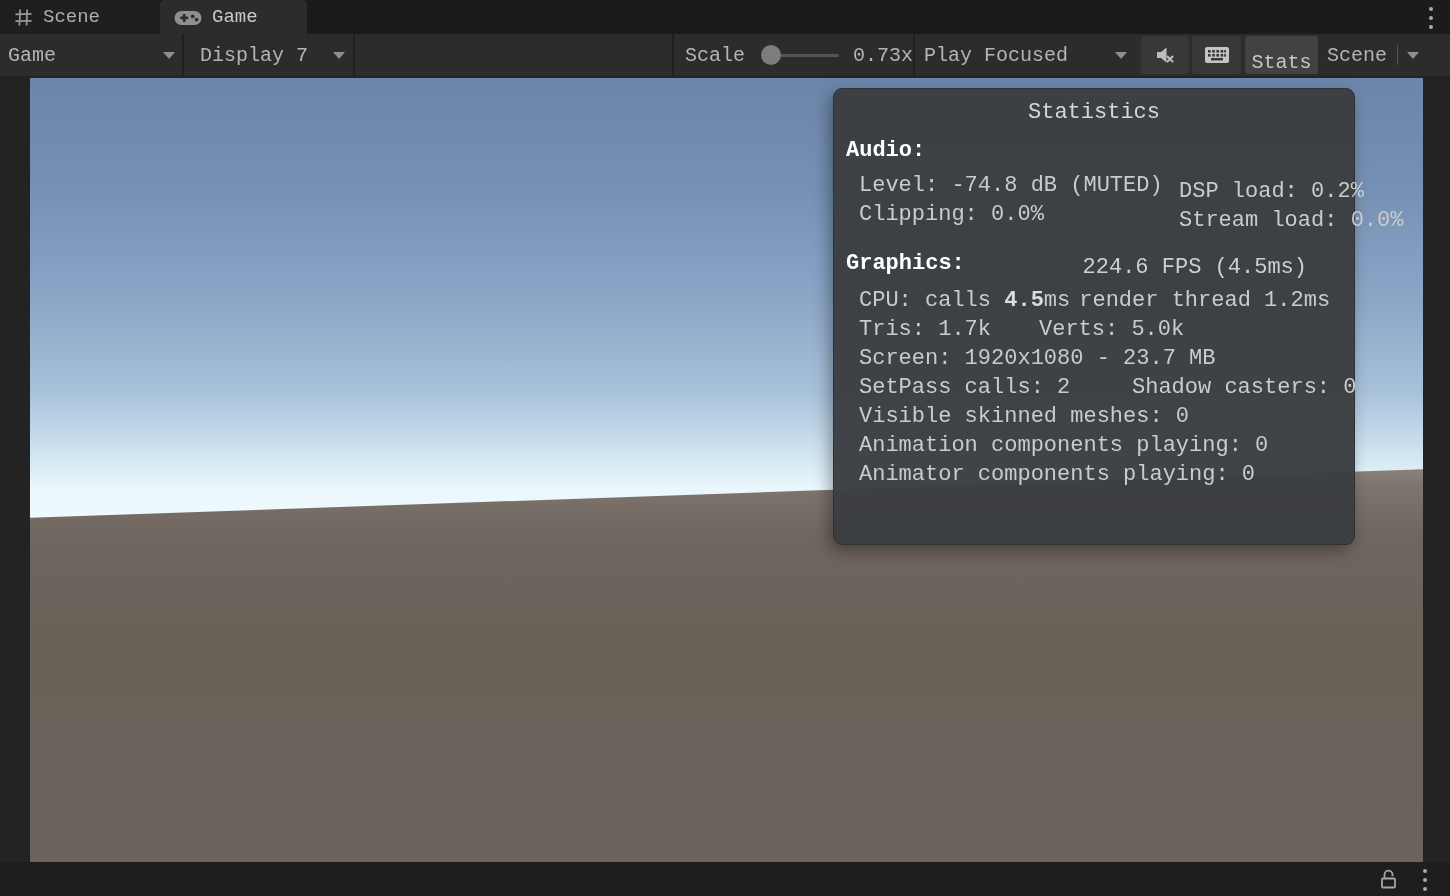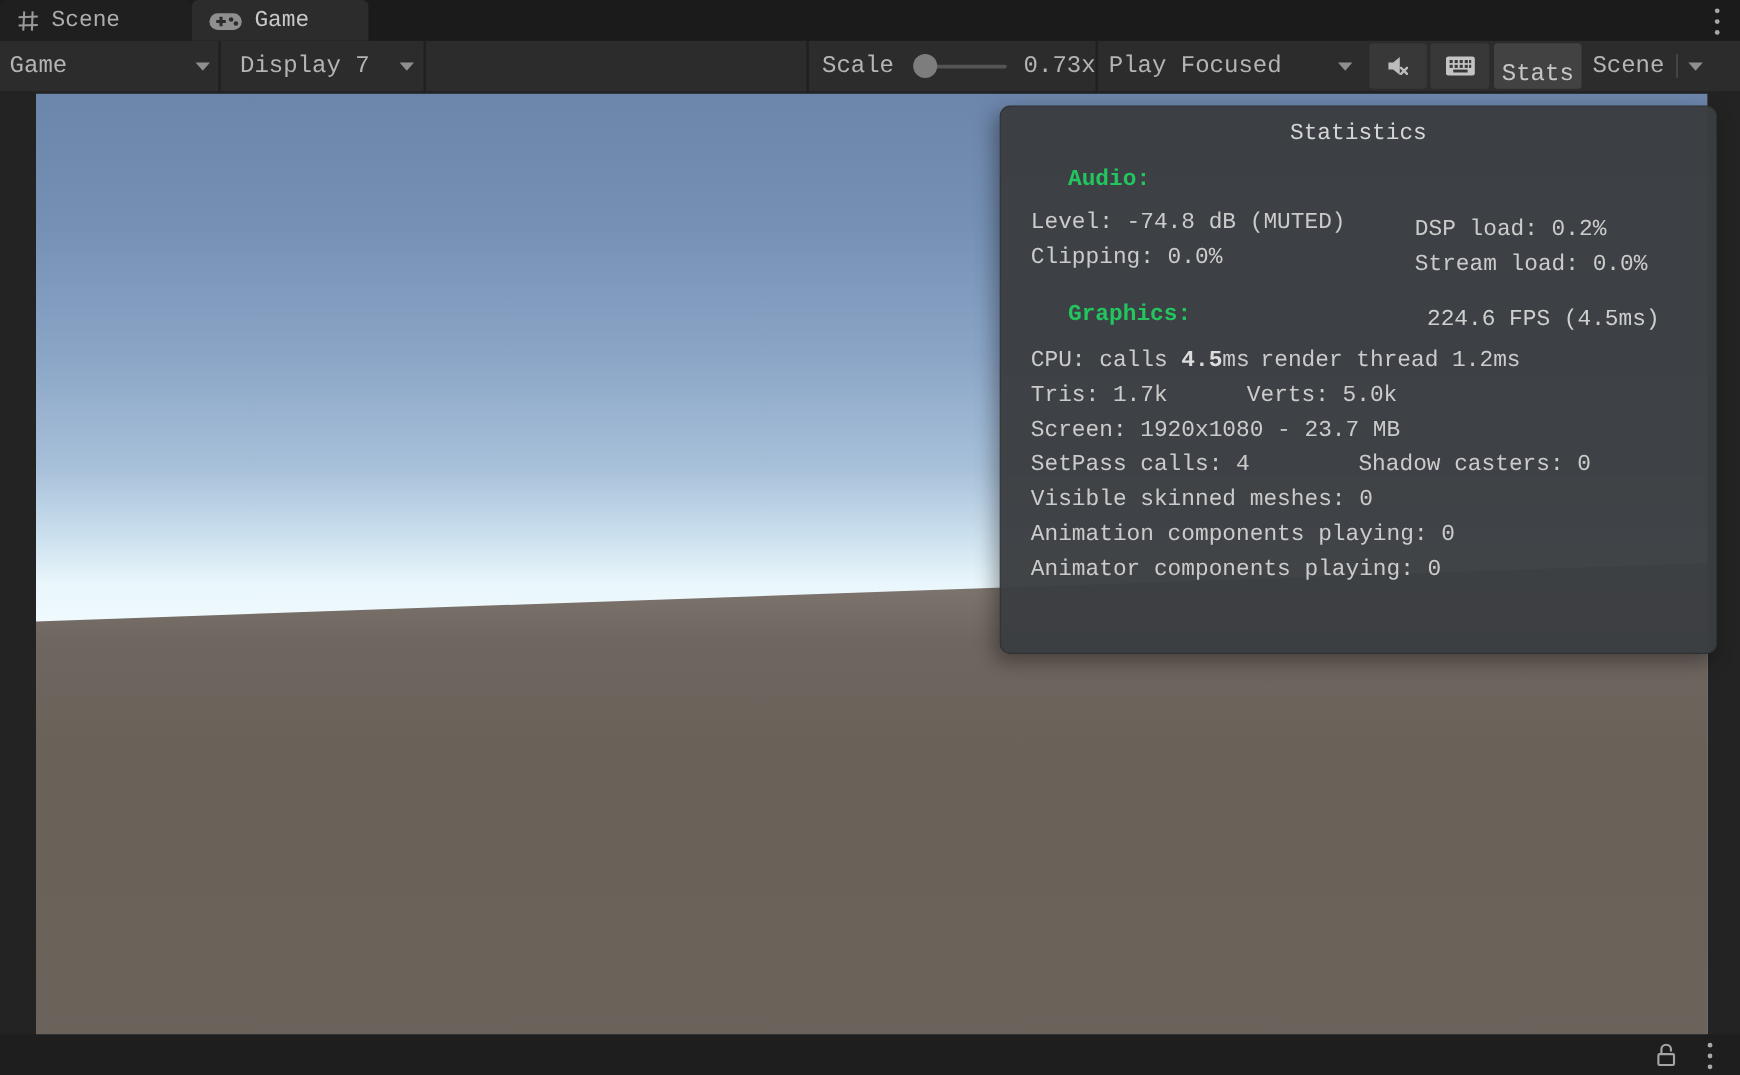--- a/index.html
+++ b/index.html
@@ -38,25 +38,25 @@
   .gameview{position:absolute;left:30px;top:78px;width:1393px;height:784px;overflow:hidden;}
   .sky{position:absolute;inset:0;
     background:linear-gradient(to bottom,
       #6c85aa 0%, #7590b4 14%, #8aa5c6 28%, #a8c1da 40%,
       #cbe0ee 47%, #e9f6fb 52%, #f3fcff 58%, #eef7fa 72%, #eef7fa 100%);}
   .ground{position:absolute;inset:0;
     clip-path:polygon(0 56.1%, 100% 49.9%, 100% 100%, 0 100%);
     background:linear-gradient(to bottom,
       #9a938c 47%, #7d756e 52%, #6f6660 58%, #6a6159 70%, #6b625b 100%);}
   
-  .stats-panel{position:absolute;left:833px;top:88px;width:598px;height:457px;
+  .stats-panel{position:absolute;left:833px;top:88px;width:522px;height:457px;
     background:rgba(59,62,65,0.97);border:1px solid #2e3032;border-radius:9px;
-    box-shadow:-4px 6px 16px rgba(0,0,0,0.35);color:#cbcbcb;font-size:19px;z-index:5;}
+    box-shadow:-4px 6px 16px rgba(0,0,0,0.35);color:#cbcbcb;font-size:22px;z-index:5;}
   .stats-title{position:absolute;left:0;right:0;top:11px;text-align:center;color:#d6d6d6;}
-  .s-head{font-weight:bold;color:#22c55e;margin-left:44px;}
+  .s-head{font-weight:bold;color:#ffffff;}
   .s-line{height:29px;line-height:29px;white-space:pre;}
   .s-bold{font-weight:bold;color:#dcdcdc;}
   .audio-head{position:absolute;left:12px;top:49px;}
   .audio-left{position:absolute;left:25px;top:82px;}
   .audio-right{position:absolute;left:345px;top:88px;}
   .gfx-head{position:absolute;left:12px;top:162px;}
   .gfx-fps{position:absolute;right:47px;top:166px;color:#cfcfcf;}
   .gfx-body{position:absolute;left:25px;top:197px;}
   .col-180{display:inline-block;width:180px;}
   .col-273{display:inline-block;width:273px;}
@@ -198,21 +198,21 @@
       <div class="s-line">Stream load: 0.0%</div>
     </div>
 
     <div class="s-head gfx-head">Graphics:</div>
     <div class="gfx-fps">224.6 FPS (4.5ms)</div>
 
     <div class="gfx-body">
       <div class="s-line"><span>CPU: calls </span><span class="s-bold">4.5</span><span>ms</span><span class="cpu-render">render thread 1.2ms</span></div>
       <div class="s-line"><span class="col-180">Tris: 1.7k</span><span>Verts: 5.0k</span></div>
       <div class="s-line">Screen: 1920x1080 - 23.7 MB</div>
-      <div class="s-line"><span class="col-273">SetPass calls: 4</span><span>Shadow casters: 0</span></div>
+      <div class="s-line"><span class="col-273">SetPass calls: 2</span><span>Shadow casters: 0</span></div>
       <div class="s-line">Visible skinned meshes: 0</div>
       <div class="s-line">Animation components playing: 0</div>
       <div class="s-line">Animator components playing: 0</div>
     </div>
   </div>
 
   <div class="bottombar">
     <div class="lock-btn">
       <svg class="icon-btn-svg" width="22" height="24" viewBox="0 0 22 24">
         <g fill="none" stroke="#a5a5a5" stroke-width="1.8">

